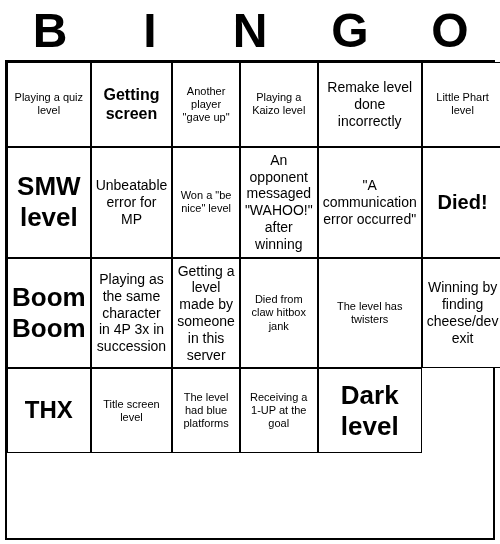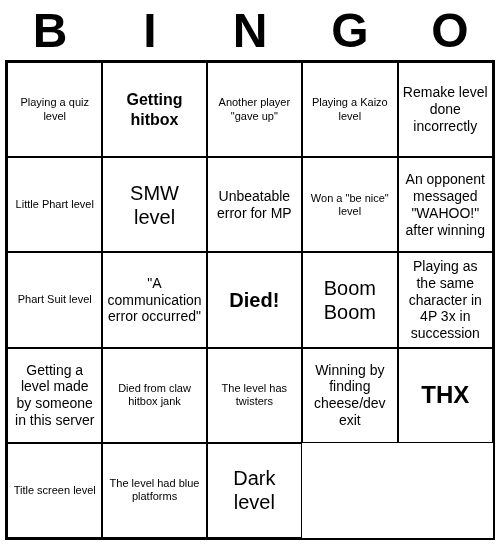--- a/index.html
+++ b/index.html
@@ -21,40 +21,40 @@
       background: #fff;
     }
     #bingo-header span {
       font-size: 48px;
       font-weight: bold;
       flex: 1;
       text-align: center;
     }
     #bingo-grid {
       display: grid;
-      grid-template-columns: repeat(5, 1fr);
+      grid-template-columns: repeat(6, 1fr);
       grid-template-rows: repeat(5, 1fr);
       width: 490px;
       height: 480px;
       border: 2px solid #000;
     }
     .cell {
       border: 1px solid #000;
       display: flex;
       align-items: center;
       justify-content: center;
       text-align: center;
       padding: 4px;
       font-size: 11px;
       line-height: 1.2;
       background: #fff;
     }
     .cell.large-text {
-      font-size: 20px;
-      font-weight: normal;
+      font-size: 26px;
+      font-weight: bold;
     }
     .cell.medium-text {
       font-size: 16px;
       font-weight: bold;
     }
     .cell.small-text {
       font-size: 14px;
     }
     .cell.free {
       font-size: 20px;
@@ -71,35 +71,35 @@
 <div id="bingo-header">
   <span>B</span>
   <span>I</span>
   <span>N</span>
   <span>G</span>
   <span>O</span>
 </div>
 
 <div id="bingo-grid">
 <div class="cell">Playing a quiz level</div>
-    <div class="cell medium-text">Getting hitbox</div>
+    <div class="cell medium-text">Getting screen</div>
     <div class="cell">Another player "gave up"</div>
     <div class="cell">Playing a Kaizo level</div>
     <div class="cell small-text">Remake level done incorrectly</div>
     <div class="cell">Little Phart level</div>
     <div class="cell large-text">SMW level</div>
     <div class="cell small-text">Unbeatable error for MP</div>
     <div class="cell">Won a "be nice" level</div>
     <div class="cell small-text">An opponent messaged "WAHOO!" after winning</div>
-    <div class="cell">Phart Suit level</div>
     <div class="cell small-text">"A communication error occurred"</div>
     <div class="cell free">Died!</div>
     <div class="cell large-text">Boom Boom</div>
     <div class="cell small-text">Playing as the same character in 4P 3x in succession</div>
     <div class="cell small-text">Getting a level made by someone in this server</div>
     <div class="cell">Died from claw hitbox jank</div>
     <div class="cell">The level has twisters</div>
     <div class="cell small-text">Winning by finding cheese/dev exit</div>
     <div class="cell thx">THX</div>
     <div class="cell">Title screen level</div>
     <div class="cell">The level had blue platforms</div>
+    <div class="cell">Receiving a 1-UP at the goal</div>
     <div class="cell large-text">Dark level</div>
   </div>
 
 </body></html>

